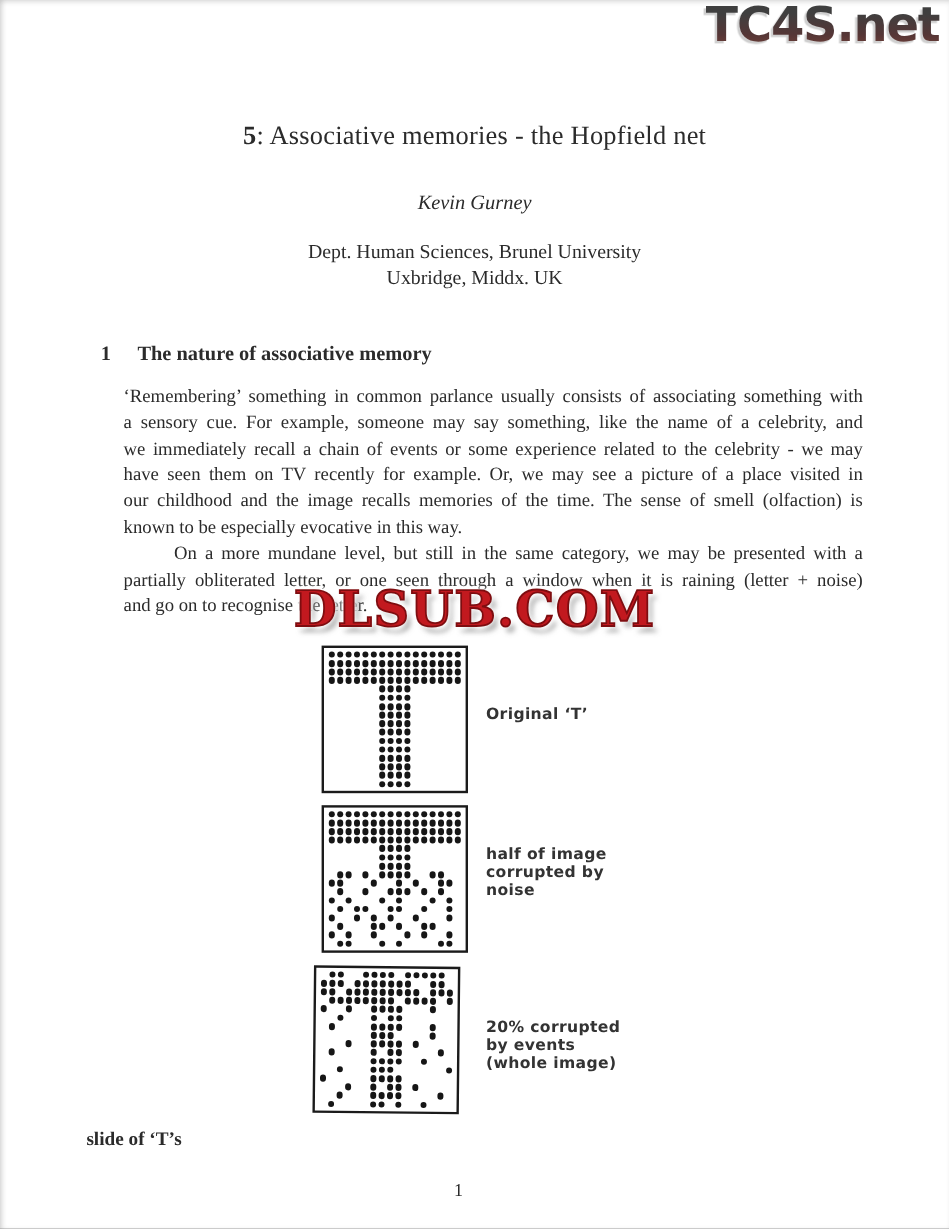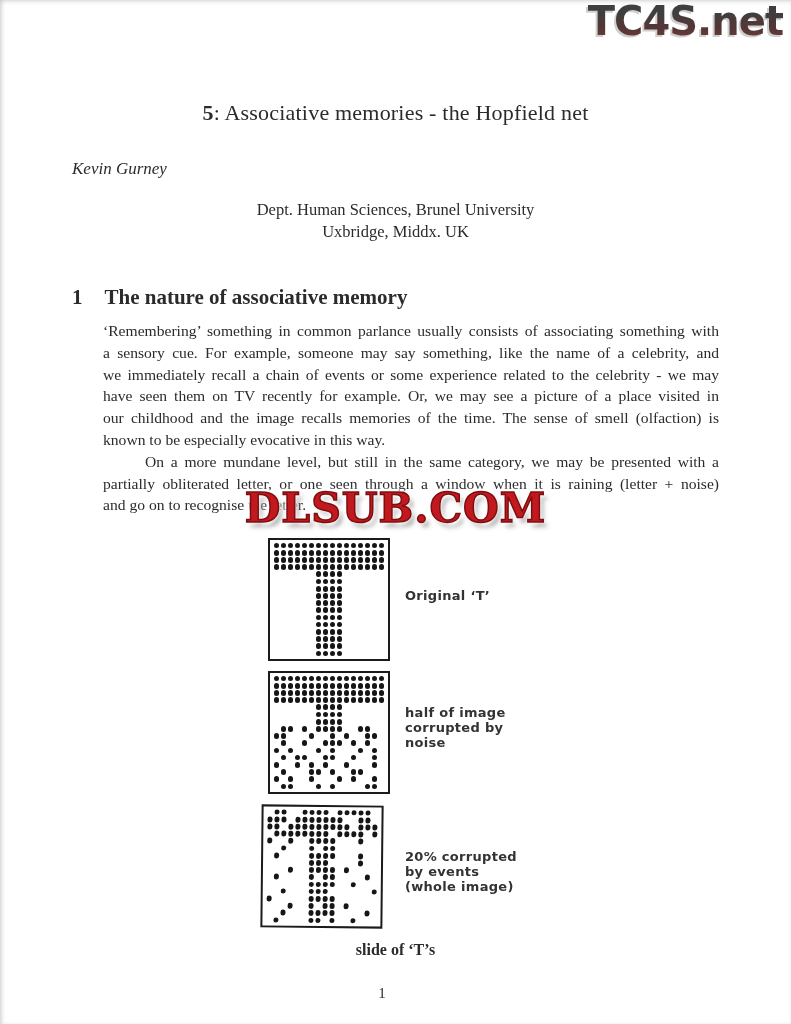--- a/index.html
+++ b/index.html
@@ -34,28 +34,28 @@
     text-shadow: 0 0 3px #fff, 0 0 5px #fff, 0 0 8px #fff, 2px 3px 4px rgba(120,120,120,.5);
   }
 
   
   .title {
     position:absolute; top:100px; left:72px; width:647px; text-align:center;
     font-size:22px; letter-spacing:.2px;
   }
   .title .tnum { font-weight:bold; }
   .author {
-    position:absolute; top:159px; left:72px; width:647px; text-align:left;
+    position:absolute; top:159px; left:72px; width:647px; text-align:center;
     font-style:italic; font-size:17px;
   }
   .affil { position:absolute; left:72px; width:647px; text-align:center; font-size:16.5px; }
   .affil1 { top:200px; } .affil2 { top:222px; }
 
   
-  .section-heading { position:absolute; top:285px; left:72px; font-weight:bold; font-size:21px; }
+  .section-heading { position:absolute; top:285px; left:84px; font-weight:bold; font-size:17px; }
   .section-heading .secnum { margin-right:22px; }
 
   
   .body-text { position:absolute; top:320px; left:72px; width:647px; font-size:15.6px; }
   .bline { line-height:21.8px; text-align:justify; text-align-last:justify; white-space:normal;margin-left:31px; }
   .bline.last { text-align-last:left; }
   .bline.indent { text-indent:42px; }
 
   
   .panel { position:absolute; left:0; width:791px; height:0; overflow:visible; }
@@ -71,21 +71,21 @@
     border-radius:50%; background:#161616;
   }
   .plabel {
     position:absolute; left:405px;
     font-family:"DejaVu Sans", sans-serif; font-weight:bold; font-size:13px;
     color:#333; line-height:15px; letter-spacing:.3px;
   }
   .p0 .plabel { top:50px; } .p1 .plabel { top:34px; } .p2 .plabel { top:44px; }
 
   .caption {
-    position:absolute; top:941px; left:72px; width:647px; text-align:center;
+    position:absolute; top:941px; left:72px; width:647px; text-align:left;
     font-weight:bold; font-size:16px;
   }
   .pagenum { position:absolute; top:985px; left:72px; width:620px; text-align:center; font-size:15px; }
 </style>
 </head>
 <body>
 
 <div class="page">
 
   <div class="wm-top">TC4S.net</div>

